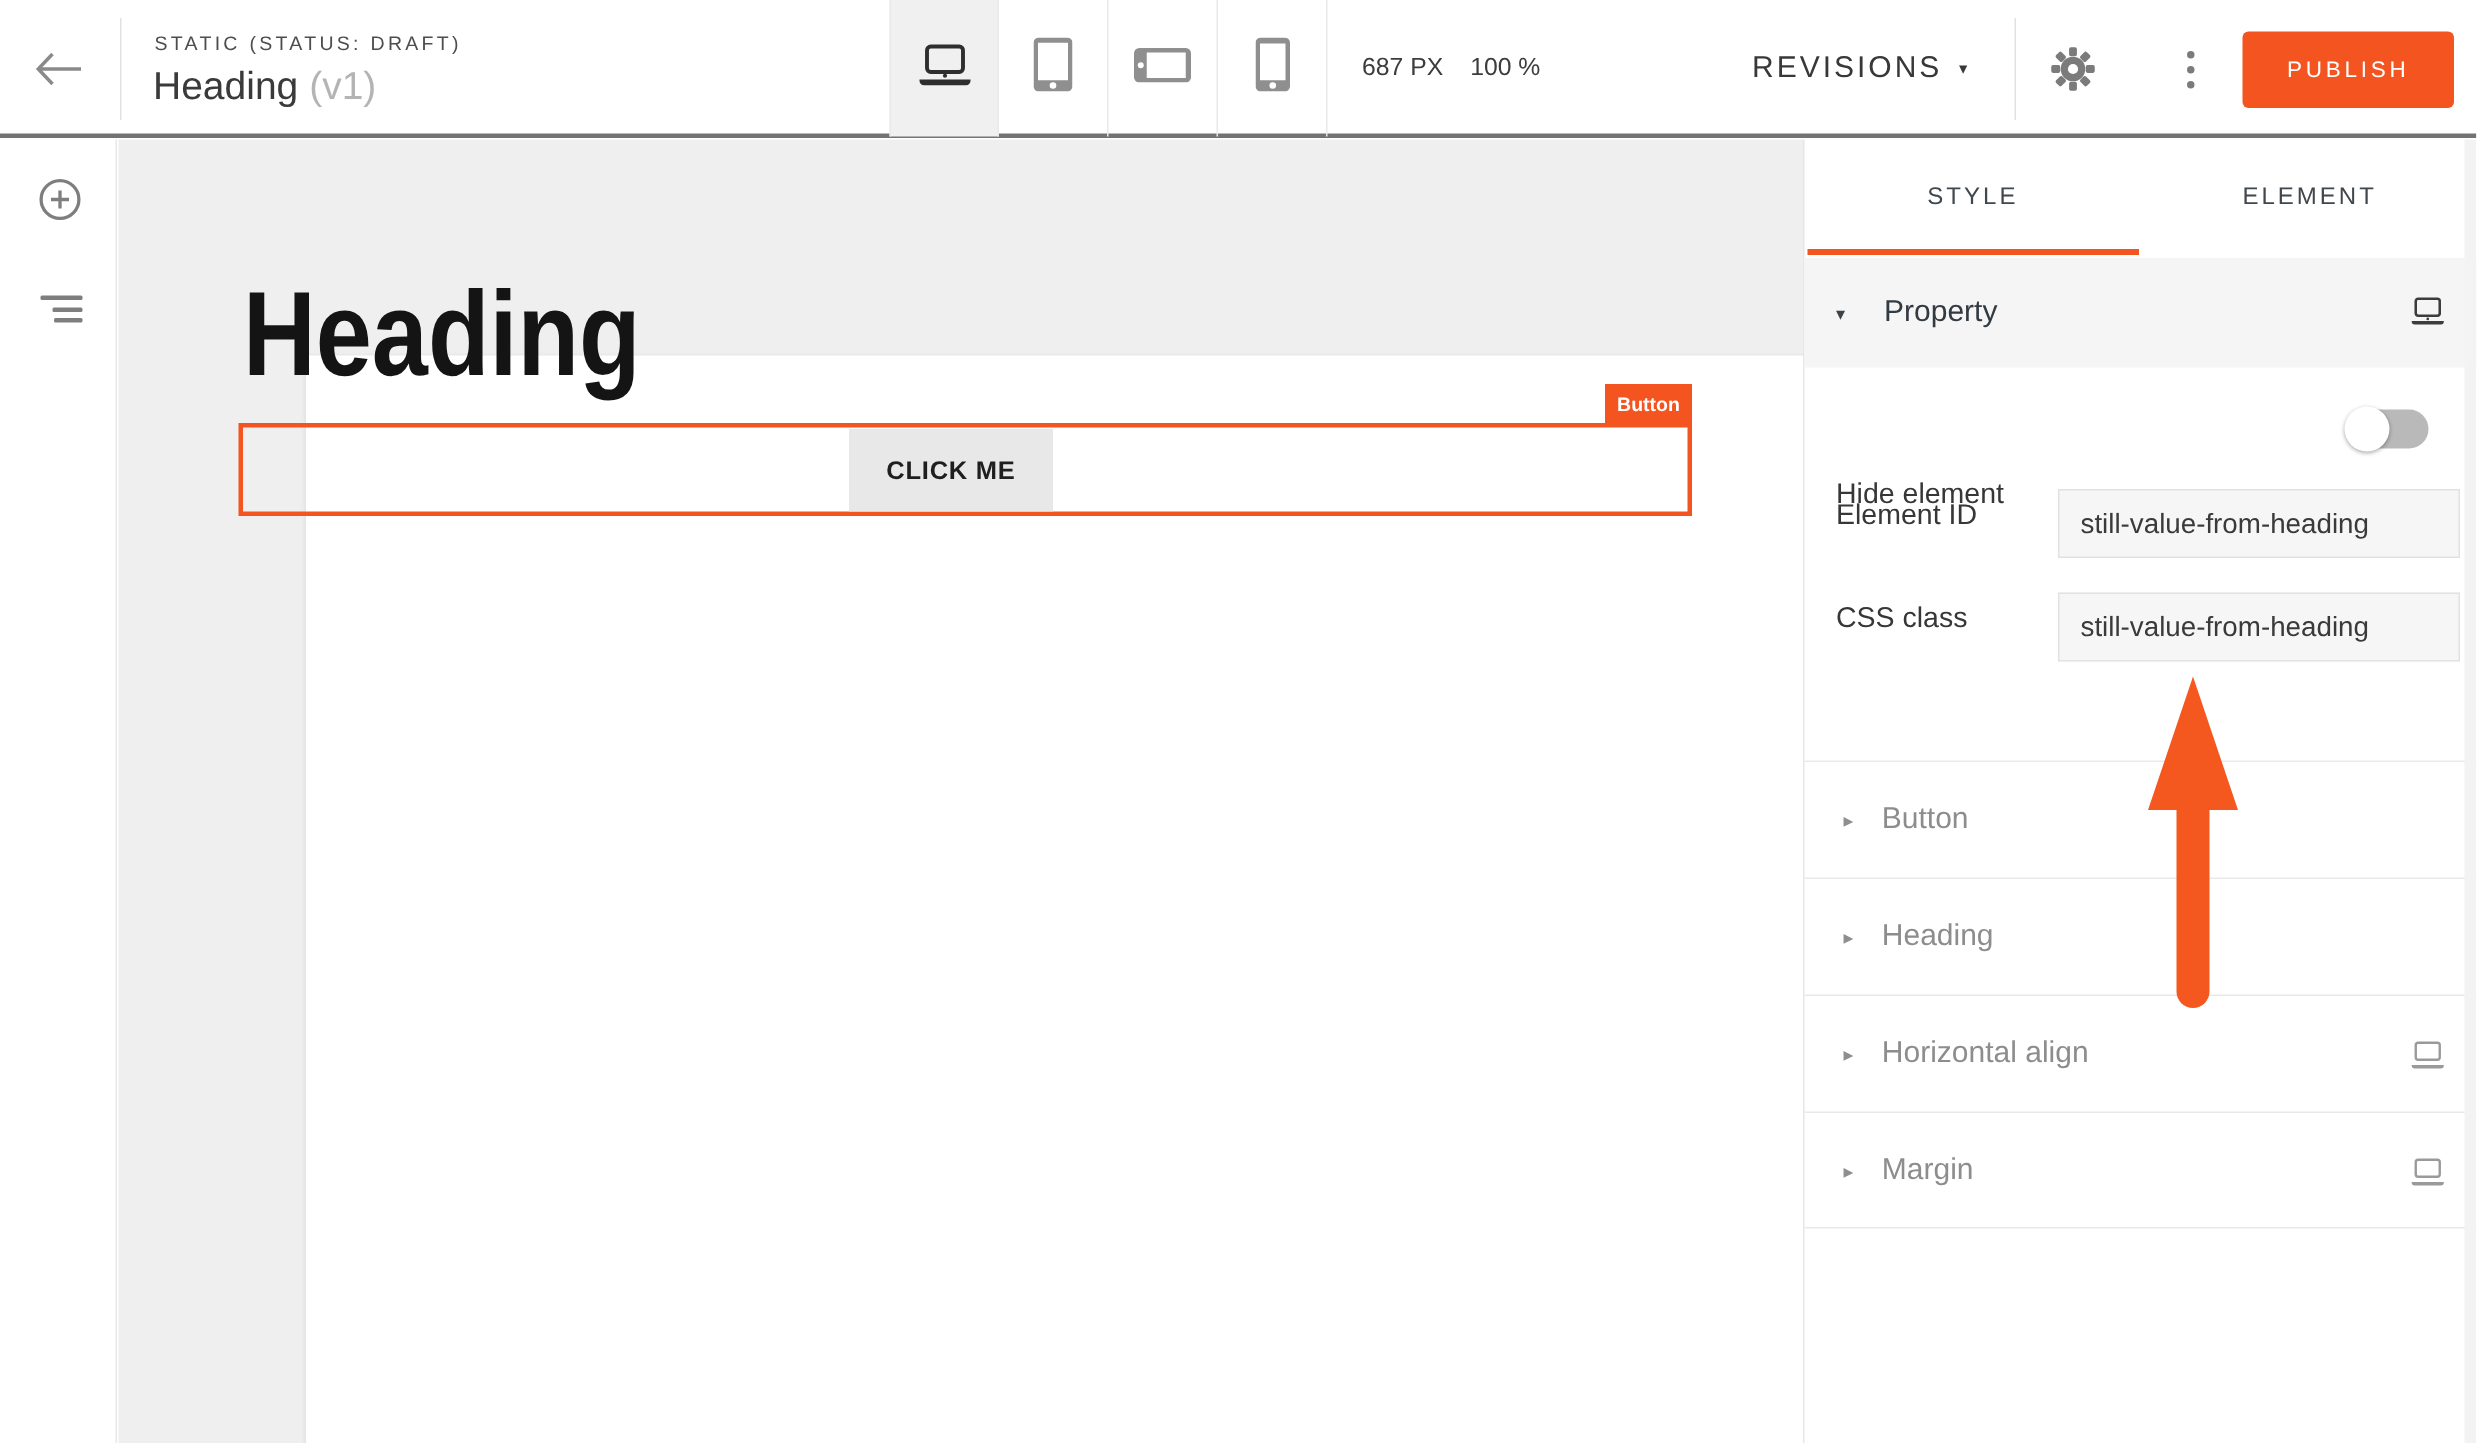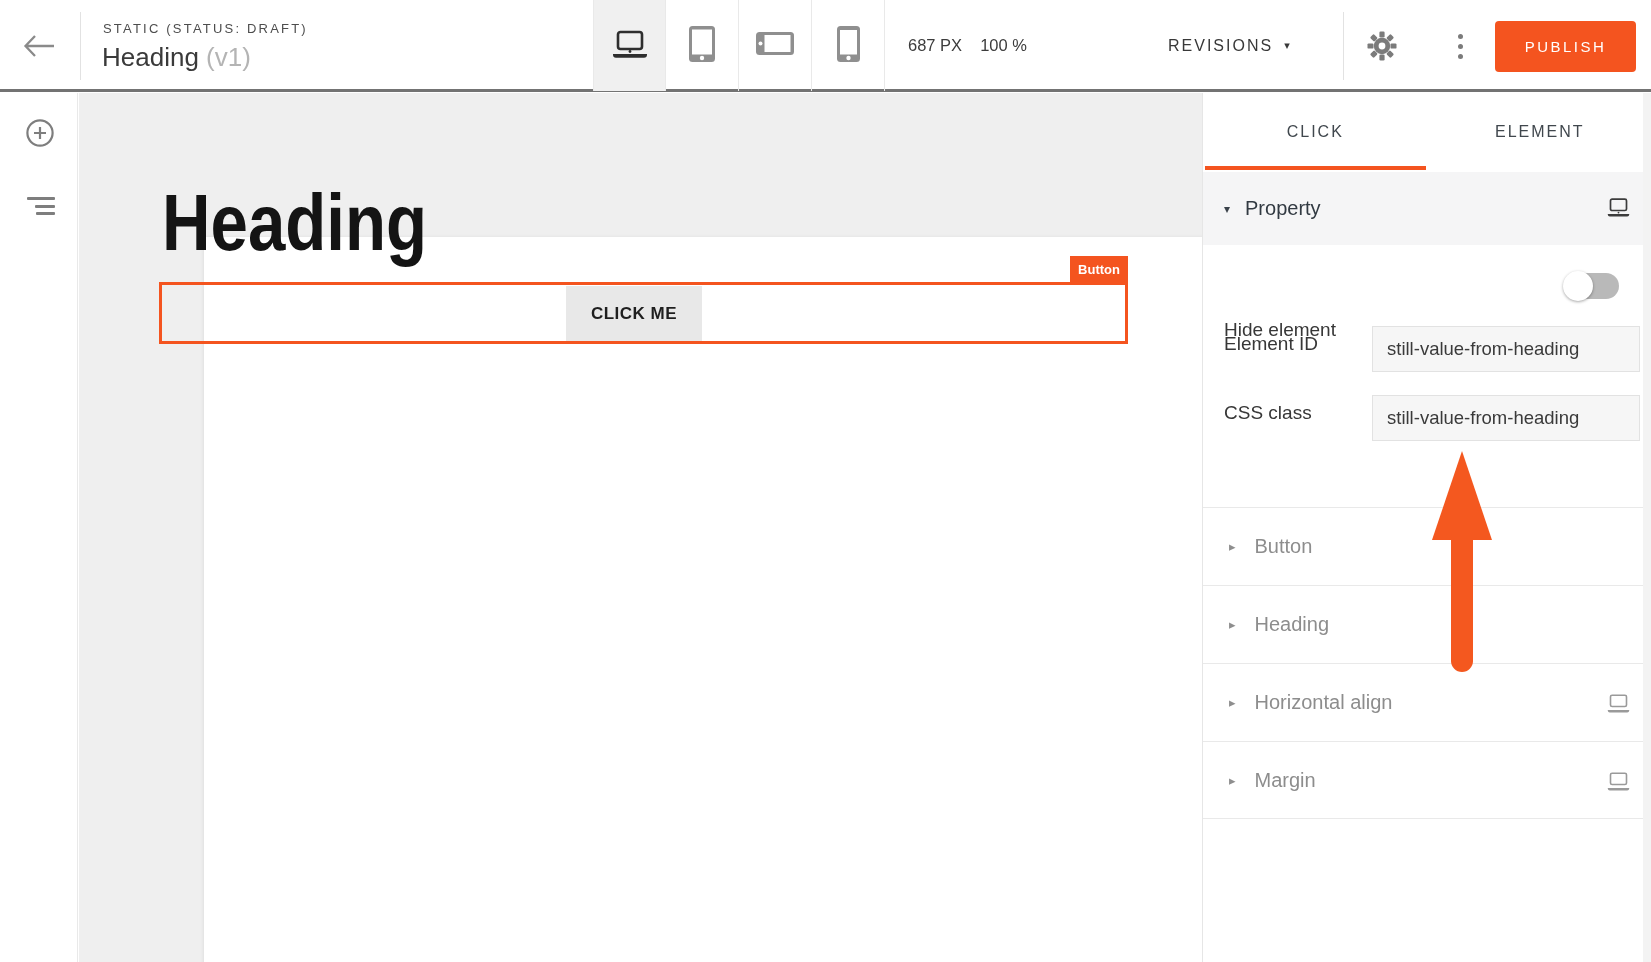--- a/index.html
+++ b/index.html
@@ -16,21 +16,21 @@
   .doc-version { color:#b4b4b4; }
 
   .device-bar { position:absolute; left:593px; top:0; height:91px; display:flex; }
   .device-cell { width:73px; height:91px; display:flex; align-items:center; justify-content:center; border-right:1px solid #e9e9e9; cursor:pointer; }
   .device-cell:first-child { border-left:1px solid #e9e9e9; }
   .device-cell.active { background:#f0f0f0; }
 
   .vp-info { position:absolute; left:908px; top:0; height:91px; display:flex; align-items:center; gap:18px; font-size:16.5px; color:#3c3c3c;text-align:center; }
 
   .revisions { position:absolute; left:1168px; top:0; height:91px; display:flex; align-items:center; gap:11px; cursor:pointer; }
-  .revisions .lbl { font-size:16px; letter-spacing:2px; color:#383838;text-align:center; }
+  .revisions .lbl { font-size:20px; letter-spacing:2px; color:#383838;text-align:center; }
   .caret-down-sm { font-size:11px; color:#383838; }
 
   .gear-btn { position:absolute; left:1366px; top:30px; width:32px; height:32px; cursor:pointer; }
   .kebab-btn { position:absolute; left:1450px; top:28px; width:20px; height:36px; display:flex; flex-direction:column; align-items:center; justify-content:center; gap:5px; cursor:pointer; }
   .kebab-btn i { width:5px; height:5px; border-radius:50%; background:#7b7b7b; }
 
   .publish-btn { position:absolute; left:1495px; top:21px; width:141px; height:51px; background:#f4541f; border:none; border-radius:4px; color:#fff; font-size:15px; letter-spacing:2.5px; font-family:"Liberation Sans", sans-serif; cursor:pointer; }
 
   
   .left-toolbar { position:absolute; left:0; top:93px; width:78px; height:869px; background:#fff; border-right:1px solid #e9e9e9; z-index:4; }
@@ -50,21 +50,21 @@
   .cta-btn { position:absolute; left:566px; top:286px; width:136px; height:55px; background:#e8e8e8; border:none; font-family:"Liberation Sans", sans-serif; font-size:17px; font-weight:bold; letter-spacing:0.5px; color:#1f1f1f; cursor:pointer; }
 
   
   .panel { position:absolute; left:1202px; top:93px; width:449px; height:869px; background:#fff; border-left:1px solid #e6e6e6; }
   .tabs { position:absolute; left:0; top:0; width:449px; height:77px; display:flex; }
   .tab { flex:1; display:flex; align-items:center; justify-content:center; font-size:16px; letter-spacing:2px; color:#40474d; position:relative; cursor:pointer; }
   .tab.active::after { content:""; position:absolute; left:2px; right:2px; bottom:0; height:4px; background:#f4541f; }
 
   .prop-header { position:absolute; left:0; top:79px; width:449px; height:73px; background:#f5f5f6; display:flex; align-items:center; cursor:pointer; }
   .prop-caret { margin-left:21px; font-size:12px; color:#3a424a; }
-  .prop-title { margin-left:15px; font-size:20px; color:#323a42; }
+  .prop-title { margin-left:26px; font-size:20px; color:#323a42; }
   .prop-device { position:absolute; right:22px; top:26px; }
 
   .row-label { position:absolute; left:21px; font-size:19px; color:#373737; }
   .lbl-hide { top:182px;margin-top:44px; }
   .lbl-elemid { top:240px; }
   .lbl-cssclass { top:309px; }
 
   .toggle { position:absolute; left:364px; top:180px; width:52px; height:26px; border-radius:13px; background:#b9b9b9; cursor:pointer; }
   .toggle .knob { position:absolute; left:-4px; top:-2px; width:30px; height:30px; border-radius:50%; background:#fff; box-shadow:0 1px 3px rgba(0,0,0,0.35); }
 
@@ -211,21 +211,21 @@
 
   <h1 class="page-heading">Heading</h1>
 
   <div class="sel-box"></div>
   <div class="sel-tag">Button</div>
   <button class="cta-btn">CLICK ME</button>
 
   <aside class="panel">
 
     <div class="tabs">
-      <div class="tab active">CLICK</div>
+      <div class="tab active">STYLE</div>
       <div class="tab">ELEMENT</div>
     </div>
 
     <div class="prop-header">
       <span class="prop-caret">▾</span>
       <span class="prop-title">Property</span>
       <span class="prop-device">
         <svg width="23" height="19" viewBox="0 0 23 19">
           <rect x="3.5" y="1.2" width="16" height="11.3" rx="1.6" fill="none" stroke="#3c3c3c" stroke-width="1.7"></rect>
           <circle cx="11.5" cy="14.6" r="0.9" fill="#3c3c3c"></circle>

